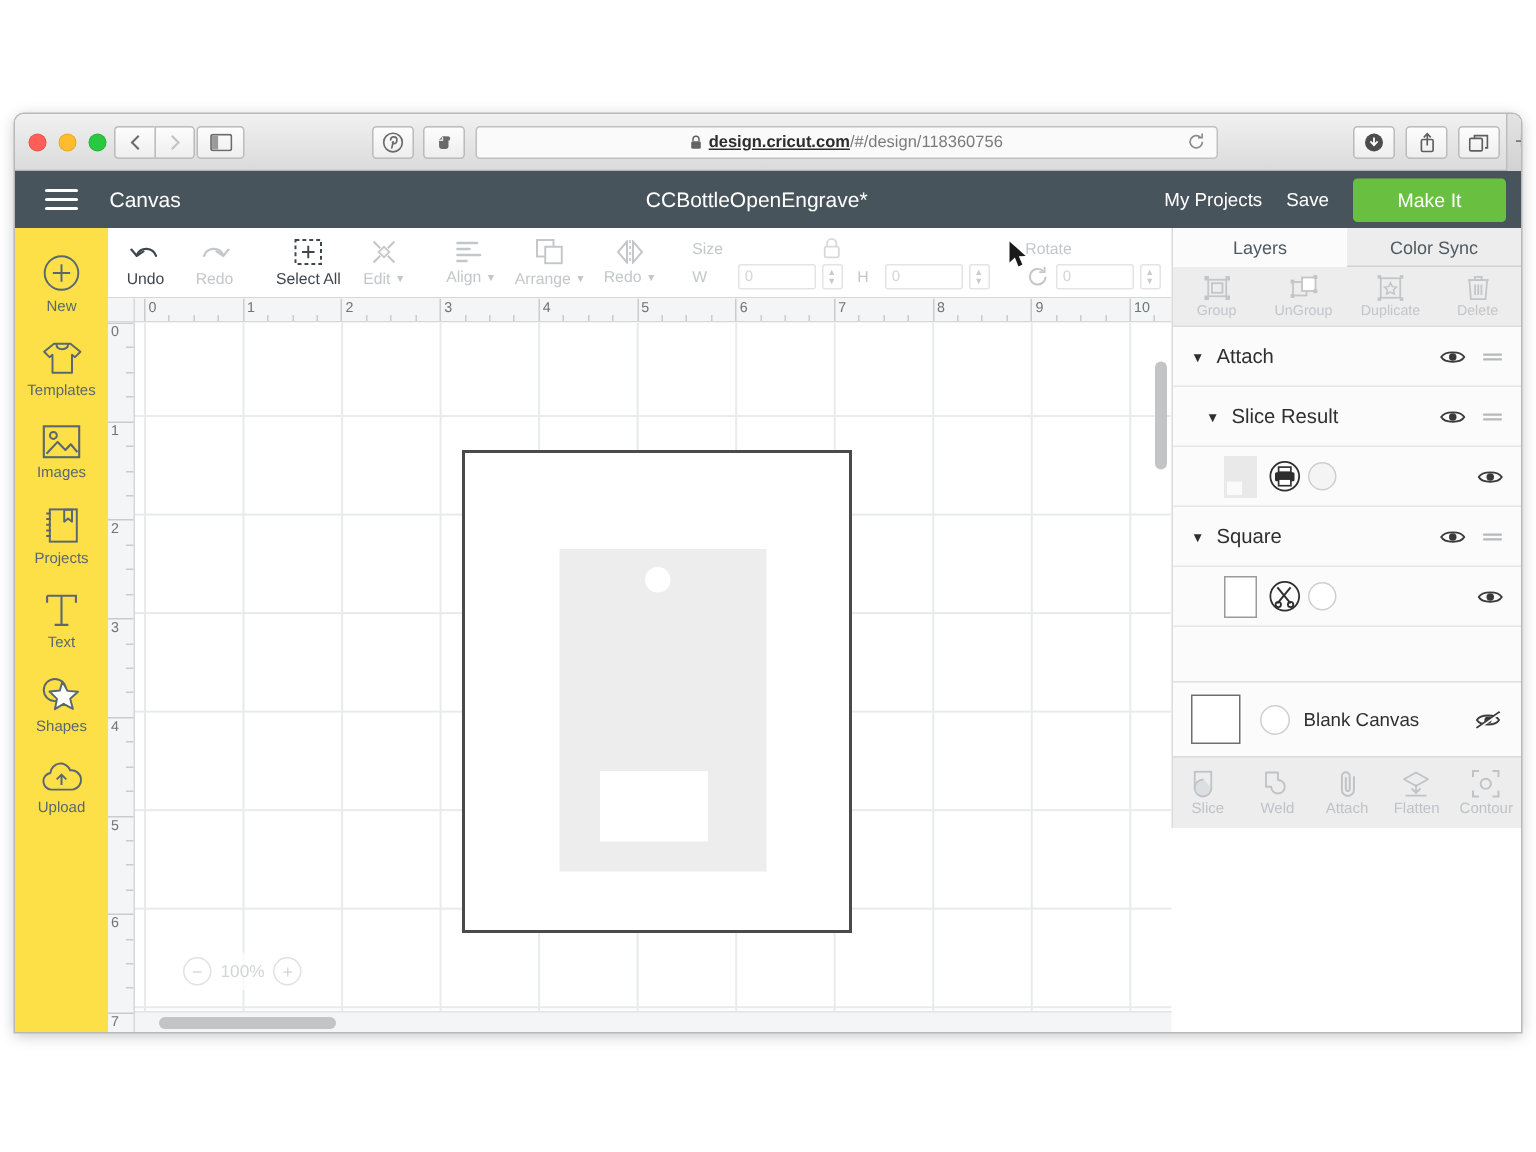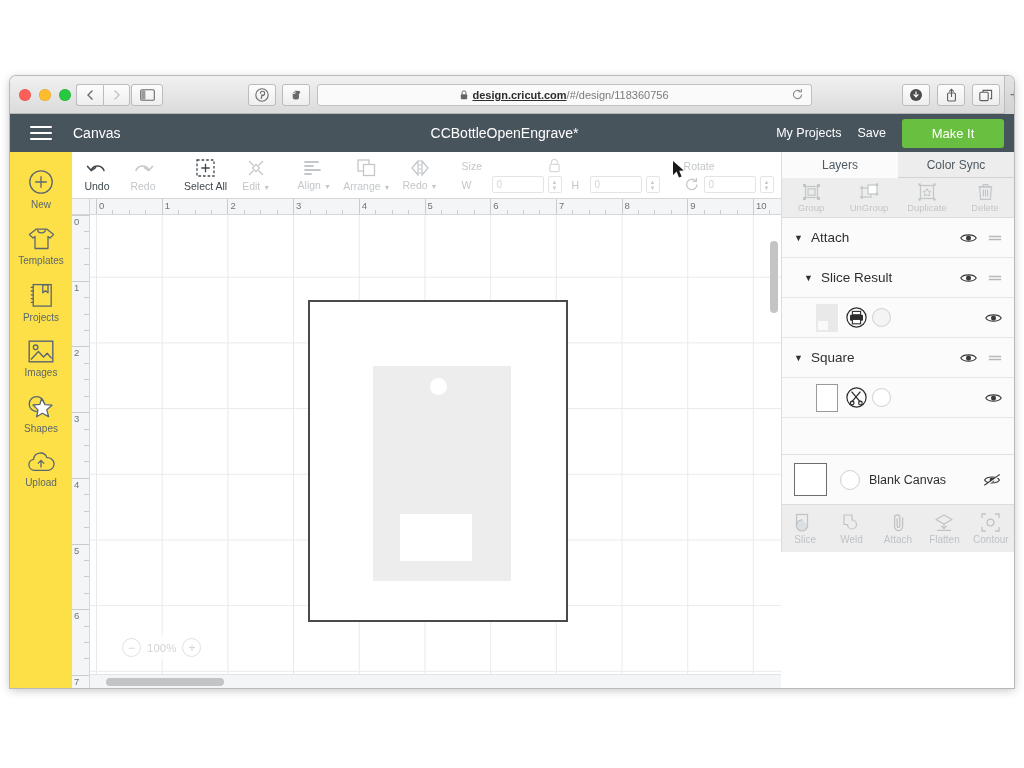--- a/index.html
+++ b/index.html
@@ -379,34 +379,40 @@
         <span class="si-label">New</span>
       </div>
       <div class="side-item">
         <svg class="ico" width="27" height="24" viewBox="0 0 27 24">
           <path d="M1.4 7.5 L8 2.2 h11 l6.6 5.3 -3.6 3.6 -2-1.6 v12 H7 V9.5 l-2 1.6 z" fill="none" stroke="#5b6770" stroke-width="1.3" stroke-linejoin="round"></path>
           <path d="M9.6 2.4 c0 2.2 1.6 3.4 3.9 3.4 s3.9-1.2 3.9-3.4" fill="none" stroke="#5b6770" stroke-width="1.3"></path>
         </svg>
         <span class="si-label">Templates</span>
       </div>
       <div class="side-item">
+        <svg class="ico" width="26" height="23" viewBox="0 0 26 23">
+          <rect x="1.2" y="1.2" width="23.6" height="20.6" fill="none" stroke="#5b6770" stroke-width="1.4"></rect>
+          <circle cx="7.6" cy="7.3" r="2.3" fill="none" stroke="#5b6770" stroke-width="1.3"></circle>
+          <path d="M3 19.5 L10.4 11.6 L15.6 17 L19.2 13.2 L23.6 18.4" fill="none" stroke="#5b6770" stroke-width="1.4" stroke-linejoin="round"></path>
+        </svg>
+        <span class="si-label">Images</span>
+      </div>
+      <div class="side-item">
         <svg class="ico" width="24" height="25" viewBox="0 0 24 25">
           <rect x="4.2" y="1.6" width="18" height="21.5" fill="none" stroke="#5b6770" stroke-width="1.3"></rect>
           <path d="M1.8 4.3 h3.2 M1.8 8 h3.2 M1.8 11.8 h3.2 M1.8 15.6 h3.2 M1.8 19.3 h3.2" stroke="#5b6770" stroke-width="1.3"></path>
           <path d="M13.8 1.8 h5.2 v8 l-2.6-2.1 -2.6 2.1 z" fill="none" stroke="#5b6770" stroke-width="1.3" stroke-linejoin="round"></path>
         </svg>
         <span class="si-label">Projects</span>
       </div>
       <div class="side-item">
-        <svg class="ico" width="26" height="23" viewBox="0 0 26 23">
-          <rect x="1.2" y="1.2" width="23.6" height="20.6" fill="none" stroke="#5b6770" stroke-width="1.4"></rect>
-          <circle cx="7.6" cy="7.3" r="2.3" fill="none" stroke="#5b6770" stroke-width="1.3"></circle>
-          <path d="M3 19.5 L10.4 11.6 L15.6 17 L19.2 13.2 L23.6 18.4" fill="none" stroke="#5b6770" stroke-width="1.4" stroke-linejoin="round"></path>
+        <svg class="ico" width="24" height="24" viewBox="0 0 24 24">
+          <path d="M2.4 2.2 h19.2 v4.6 M2.4 2.2 v4.6 M12 2.6 v18.8 M7.4 21.6 h9.2" fill="none" stroke="#5b6770" stroke-width="1.4"></path>
         </svg>
-        <span class="si-label">Images</span>
+        <span class="si-label">Text</span>
       </div>
       <div class="side-item">
         <svg class="ico" width="26" height="24" viewBox="0 0 26 24">
           <circle cx="8.6" cy="9" r="7.4" fill="none" stroke="#5b6770" stroke-width="1.3"></circle>
           <path d="M13.6 3.4 L17 9.6 L24 10.2 L18.8 14.8 L20.6 21.6 L14.4 18.2 L8.6 21.8 L10 14.9 L5 10 L11.9 9.3 z" fill="#fff" stroke="#5b6770" stroke-width="1.3" stroke-linejoin="round"></path>
         </svg>
         <span class="si-label">Shapes</span>
       </div>
       <div class="side-item">
         <svg class="ico" width="28" height="22" viewBox="0 0 28 22">

